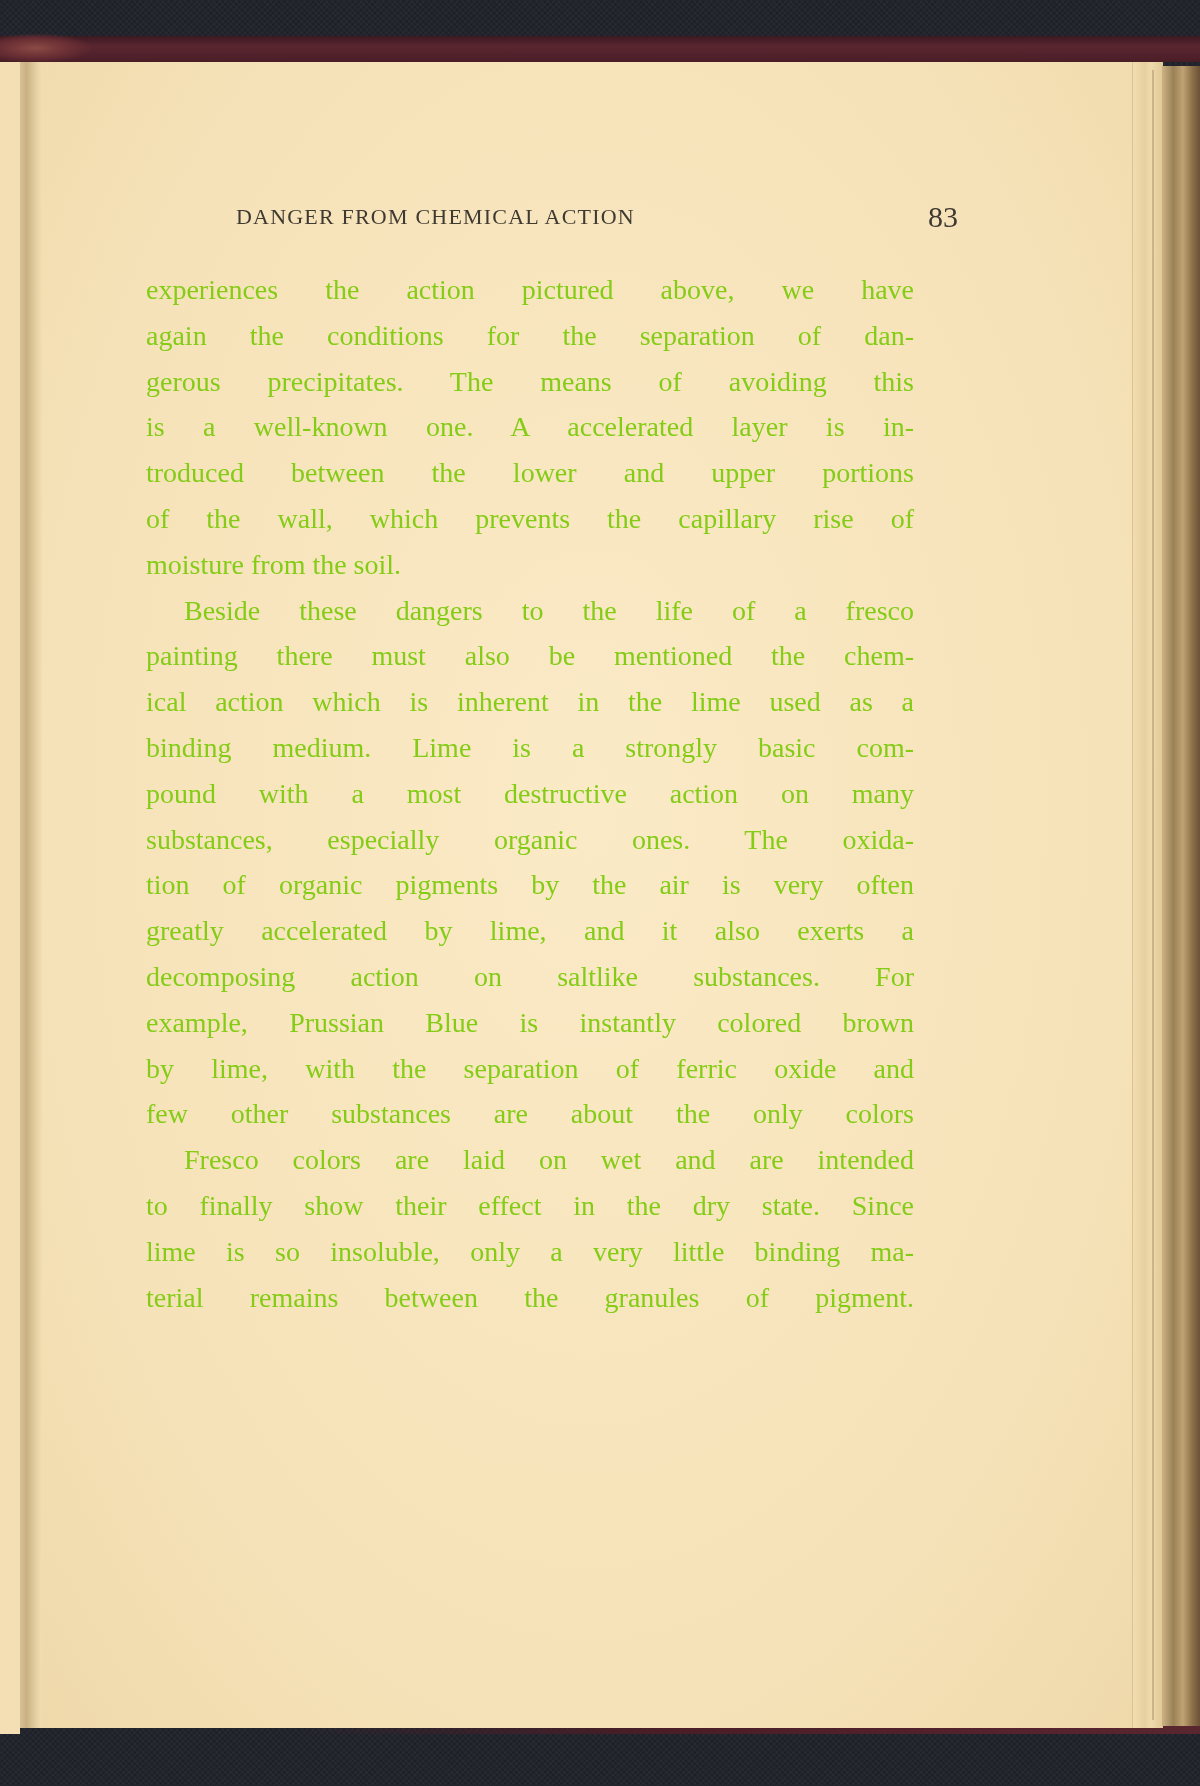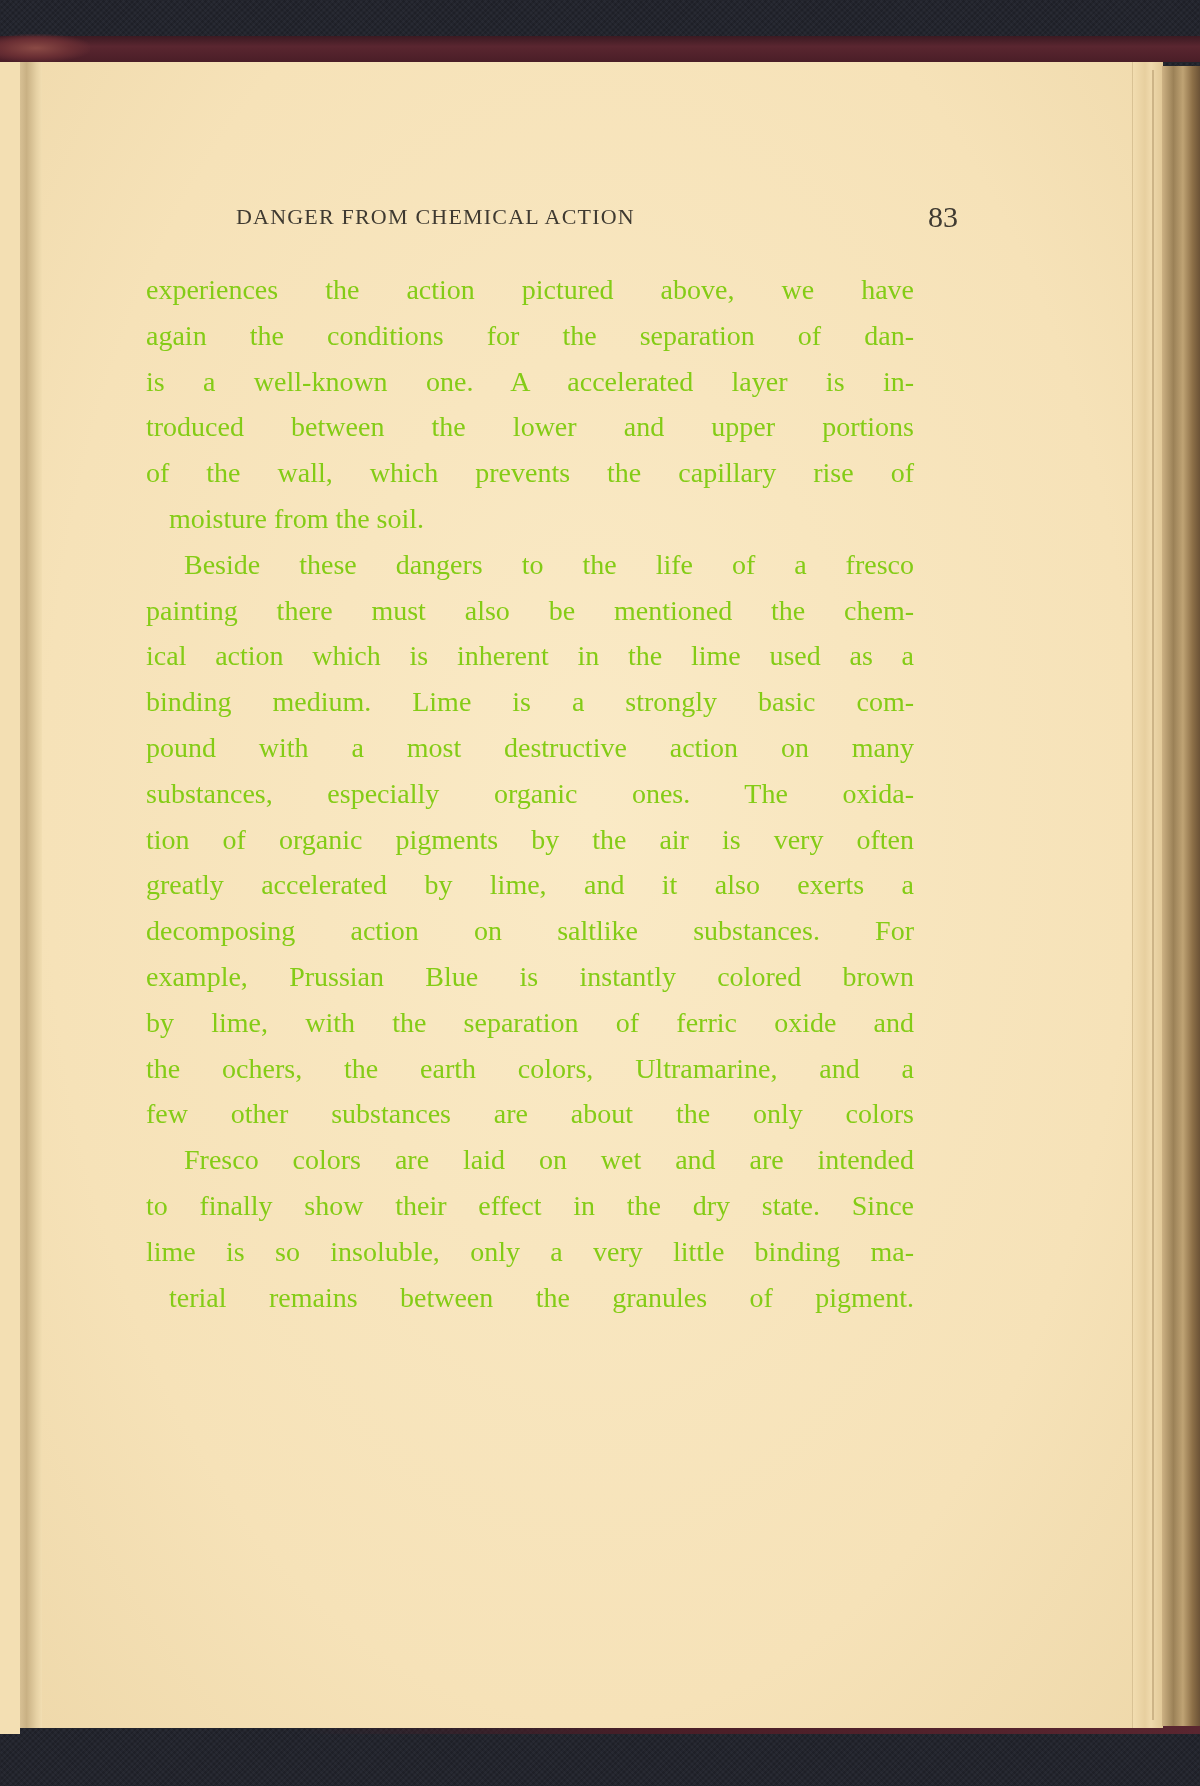--- a/index.html
+++ b/index.html
@@ -107,21 +107,21 @@
     }
     .para p {
       margin: 0;
       white-space: nowrap;
       text-align: justify;
       text-align-last: justify;
       height: 45.8px;
     }
     .para.indent p.first { padding-left: 38px; }
     .para + .para { margin-top: 0px; }
-    .para p.last { text-align-last: left; margin-left: 23px; }
+    .para p.last { text-align-last: left; }
     .para p.last.full { text-align-last: justify; }
   </style>
 </head>
 <body>
 
 <div class="headband"></div>
 <div class="headband-frayed"></div>
 <div class="tailband"></div>
 <div class="left-page"></div>
 <div class="page"></div>
@@ -132,38 +132,38 @@
 
 <div class="header">
   <span class="running-head">DANGER FROM CHEMICAL ACTION</span>
   <span class="folio">83</span>
 </div>
 
 <div class="text-block">
   <div class="para">
     <p>experiences the action pictured above, we have</p>
     <p>again the conditions for the separation of dan-</p>
+    <p>gerous precipitates. The means of avoiding this</p>
     <p>is a well-known one. A accelerated layer is in-</p>
     <p>troduced between the lower and upper portions</p>
     <p>of the wall, which prevents the capillary rise of</p>
     <p class="last">moisture from the soil.</p>
   </div>
   <div class="para indent">
     <p class="first">Beside these dangers to the life of a fresco</p>
     <p>painting there must also be mentioned the chem-</p>
     <p>ical action which is inherent in the lime used as a</p>
     <p>binding medium. Lime is a strongly basic com-</p>
     <p>pound with a most destructive action on many</p>
     <p>substances, especially organic ones. The oxida-</p>
     <p>tion of organic pigments by the air is very often</p>
     <p>greatly accelerated by lime, and it also exerts a</p>
     <p>decomposing action on saltlike substances. For</p>
     <p>example, Prussian Blue is instantly colored brown</p>
     <p>by lime, with the separation of ferric oxide and</p>
-    <p>the ochers, the earth colors, Ultramarine, and a</p>
     <p>few other substances are about the only colors</p>
   </div>
   <div class="para indent">
     <p class="first">Fresco colors are laid on wet and are intended</p>
     <p>to finally show their effect in the dry state. Since</p>
     <p>lime is so insoluble, only a very little binding ma-</p>
     <p class="last full">terial remains between the granules of pigment.</p>
   </div>
 </div>
 

